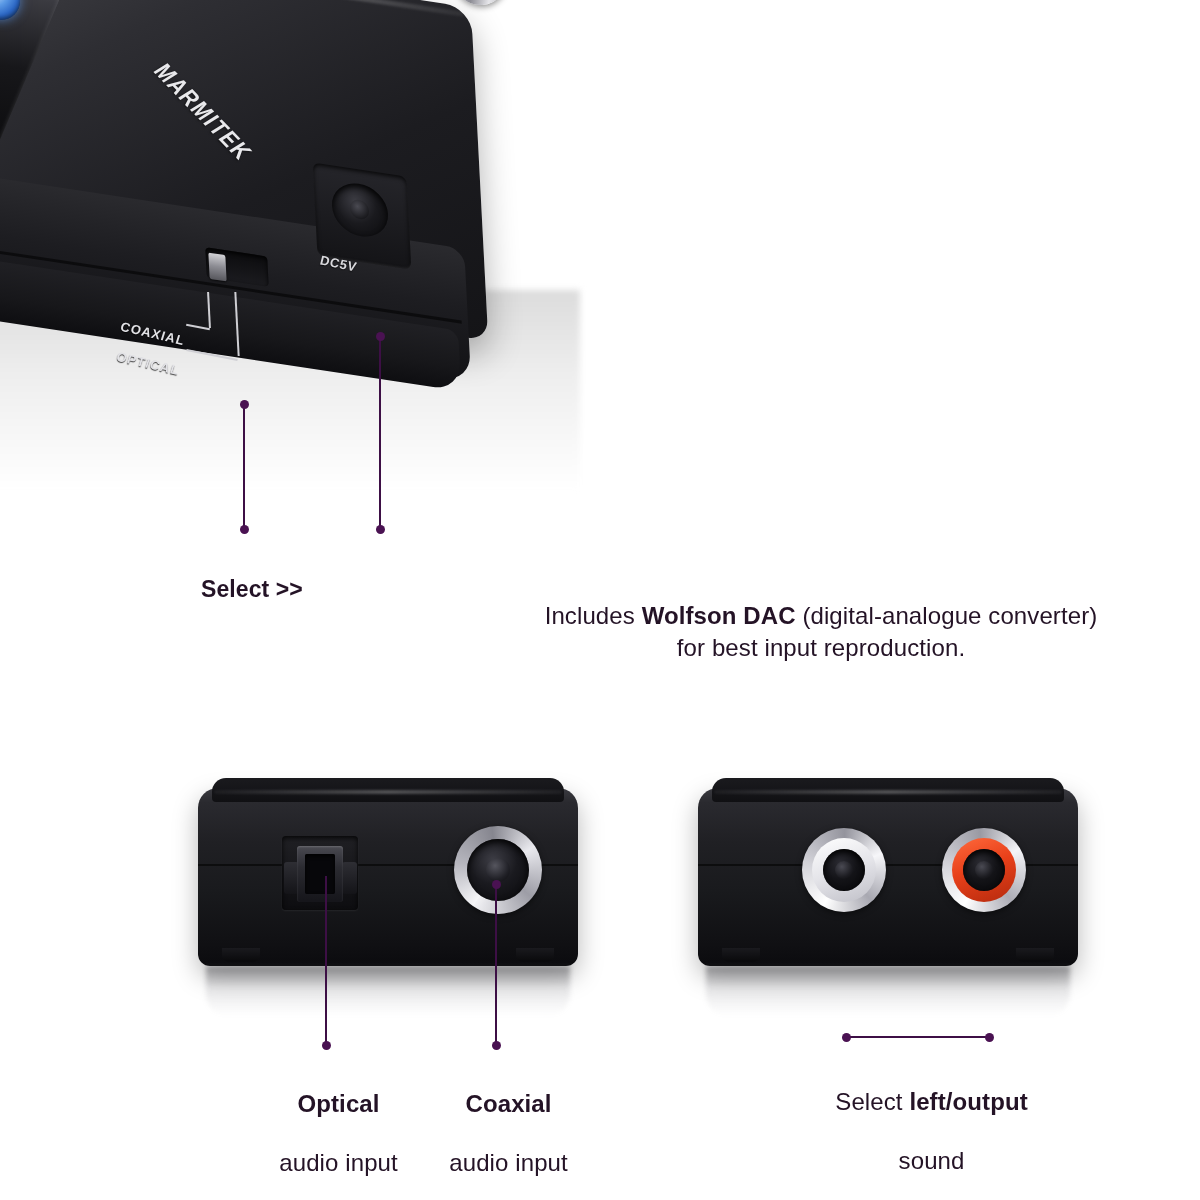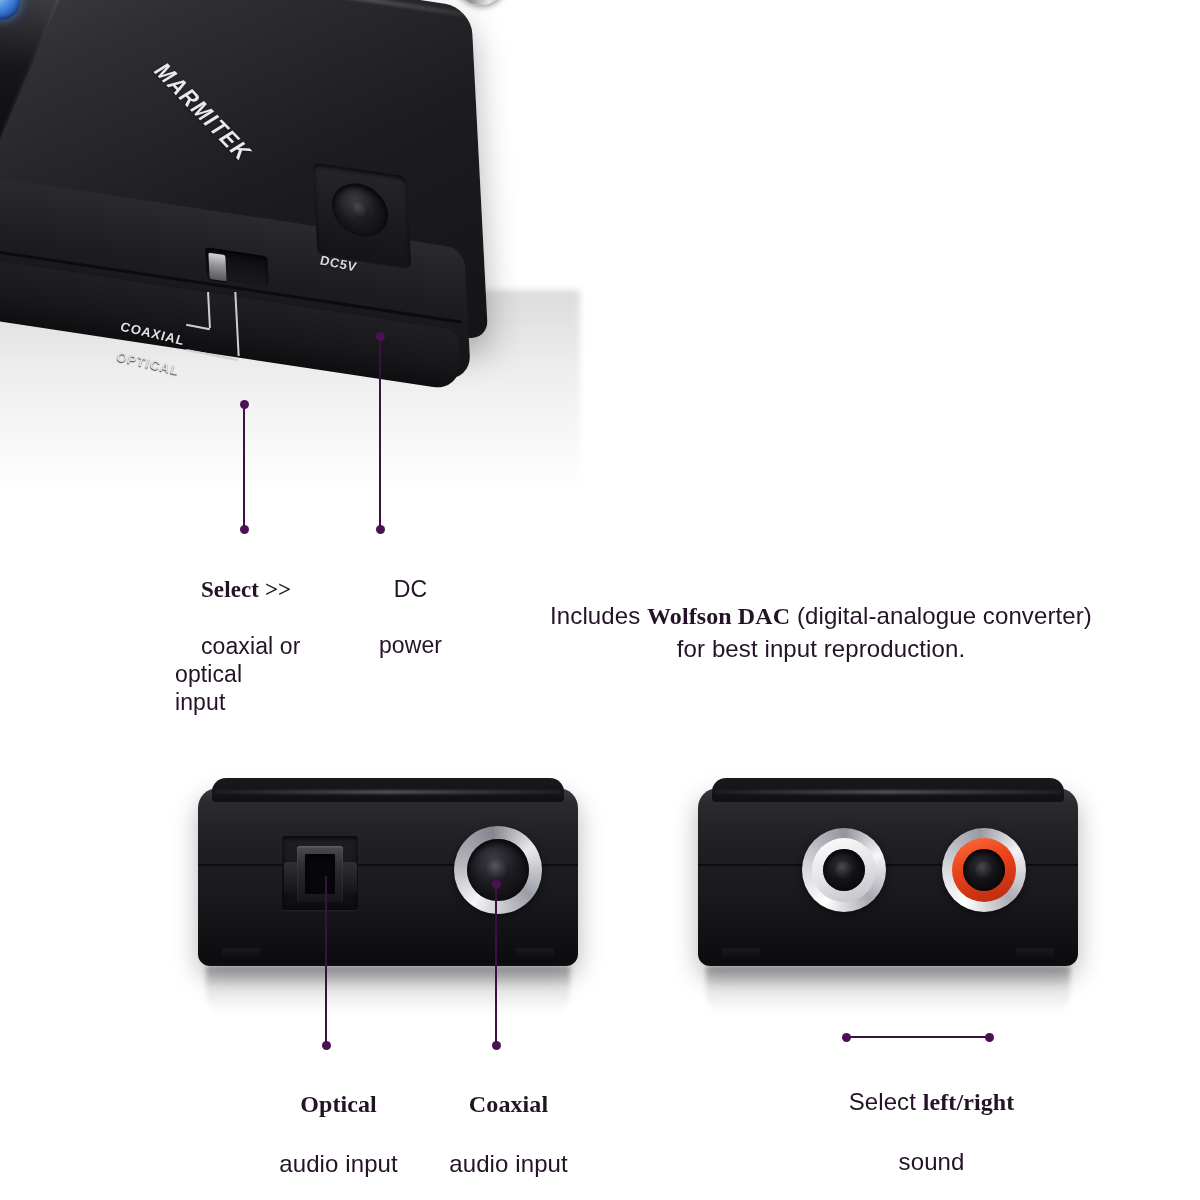--- a/index.html
+++ b/index.html
@@ -19,21 +19,21 @@
   
   .anno {
     position:absolute;
     color:#241326;
     font-family:"Liberation Sans", sans-serif;
     font-weight:400;
     line-height:1.22;
     letter-spacing:.1px;
     white-space:pre;
   }
-  .anno .lead { font-weight:700;font-family:Liberation Serif, serif; }
+  .anno .lead { font-weight:700; }
 
   
   .vline {
     position:absolute;
     width:2px;
     background:#3d0f45;
   }
   .vline::before, .vline::after {
     content:"";
     position:absolute;
@@ -434,29 +434,22 @@
 
     <div id="td-rca-silver"></div>
 
   </div>
 
   <div class="vline" style="left:243px; top:404px; height:126px;"></div>
   <div class="vline" style="left:379px; top:336px; height:194px;"></div>
 
   <div class="anno" style="left:175px; top:547px; font-size:23px;">
     <span class="lead">Select &gt;&gt;</span><br>
-    <span>coaxial or
-optical
-input</span>
-  </div>
-
-  <div class="anno" style="left:353px; top:547px; font-size:23px; text-align:center;">
-    <span>DC</span><br>
-    <span>power</span>
-  </div>
+  </div>
+
 
   <div class="anno" style="left:476px; top:600px; width:690px; font-size:24px; text-align:center; white-space:normal; line-height:1.32;">
     <span>Includes </span><span class="lead">Wolfson DAC</span><span> (digital-analogue converter)</span><br>
     <span>for best input reproduction.</span>
   </div>
 
   <div class="dev-front" style="left:198px; top:778px;">
     <div class="df-body"></div>
     <div class="df-topcap"></div>
     <div class="df-hl"></div>
@@ -508,17 +501,17 @@
     <span class="lead">Optical</span><br>
     <span>audio input</span>
   </div>
 
   <div class="anno" style="left:413px; top:1060px; width:164px; font-size:24px; text-align:center;">
     <span class="lead">Coaxial</span><br>
     <span>audio input</span>
   </div>
 
   <div class="anno" style="left:778px; top:1058px; width:280px; font-size:24px; text-align:center;">
-    <span>Select </span><span class="lead">left/right</span><br>
+    <span>Select </span><span class="lead">left/output</span><br>
     <span>sound</span>
   </div>
 
 </div>
 
 </body></html>

